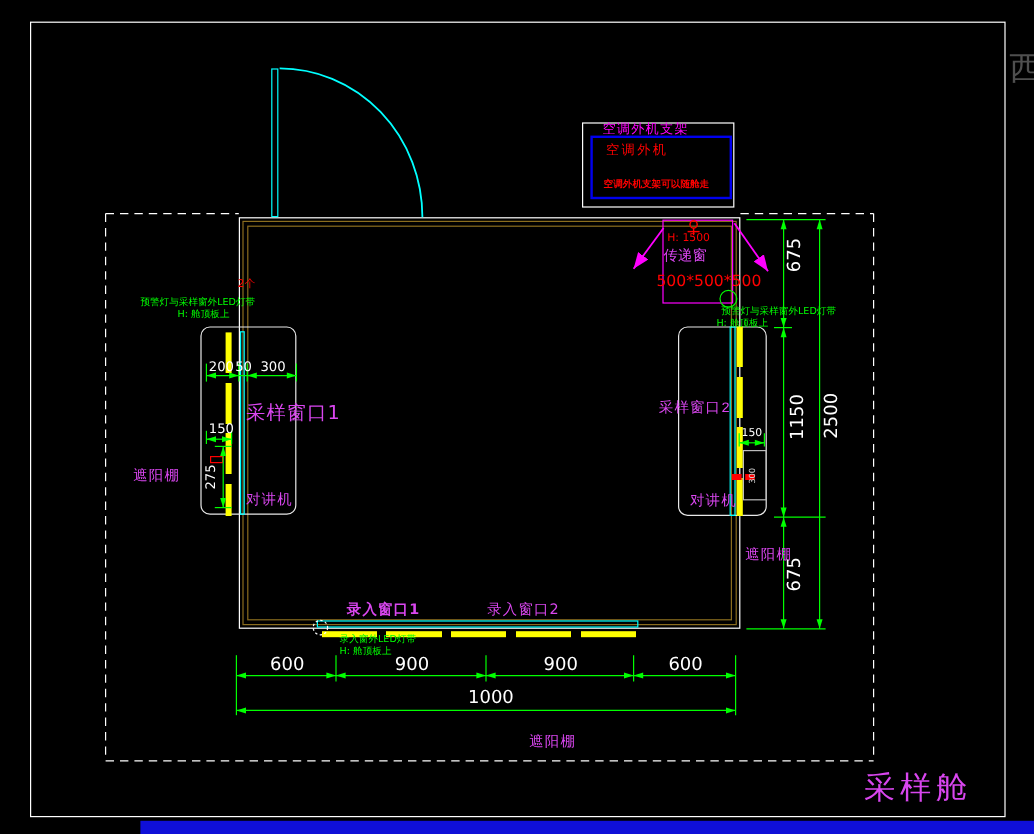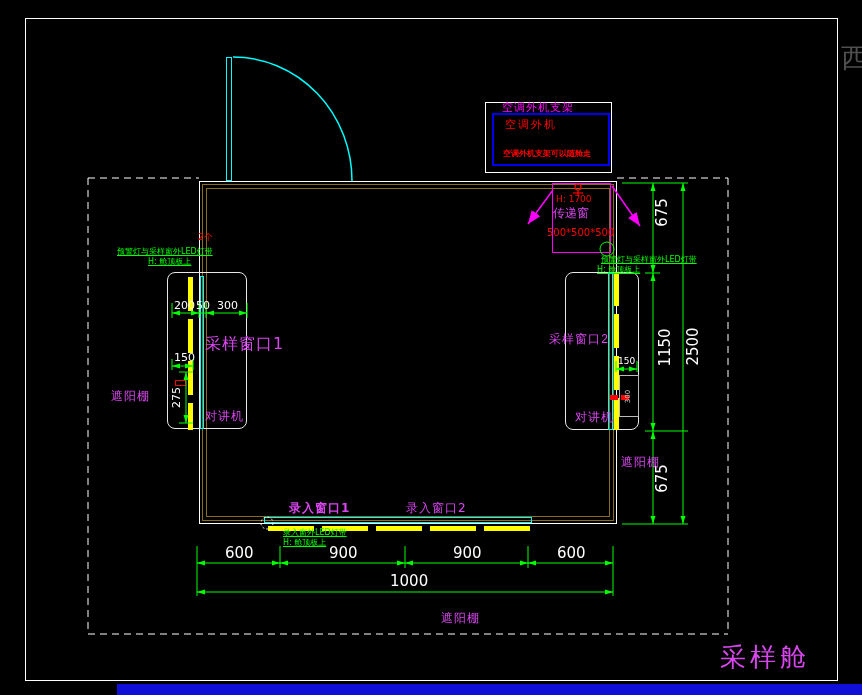--- a/index.html
+++ b/index.html
@@ -4,21 +4,21 @@
 <style>
   html,body{margin:0;padding:0;background:#000;}
   #stage{position:relative;width:862px;height:695px;background:#000;overflow:hidden;
          font-family:"DejaVu Sans",sans-serif;}
   .t{position:absolute;white-space:nowrap;line-height:1;}
   .box{position:absolute;box-sizing:border-box;}
   .g{color:#00ff00}.r{color:#ff0000}.w{color:#d946ef}.m{color:#ff00ff}.gy{color:#4f4f4f}
   .vt{transform:rotate(-90deg);text-align:center;}
   .dim{font-size:15px;color:#fff;}
   .dimS{font-size:11px;color:#fff;}
-  .note{font-size:8px;text-decoration:underline;}
+  .note{font-size:8px;}
   svg{position:absolute;left:0;top:0;}
 </style>
 </head>
 <body>
 
 <div id="stage">
 
   <div class="box" style="left:25px;top:18px;width:813px;height:663px;border:1px solid #ffffff;"></div>
   <div class="t gy" style="left:841px;top:44px;font-size:27px;">西</div>
   <div class="box" style="left:117px;top:684px;width:745px;height:11px;background:#0f0fd8;"></div>
@@ -29,23 +29,23 @@
 
   <div class="box" style="left:226px;top:57px;width:6px;height:124px;border:1px solid #00ffff;"></div>
 
   <div class="box" style="left:485px;top:102px;width:127px;height:71px;border:1px solid #ffffff;"></div>
   <div class="box" style="left:492px;top:113px;width:118px;height:53px;border:2px solid #0000ee;"></div>
   <div class="t m" style="left:502px;top:102px;font-size:11px;letter-spacing:1px;">空调外机支架</div>
   <div class="t r" style="left:505px;top:119px;font-size:11px;letter-spacing:2px;">空调外机</div>
   <div class="t r" style="left:503px;top:150px;font-size:8px;font-weight:bold;">空调外机支架可以随舱走</div>
 
   <div class="box" style="left:552px;top:183px;width:59px;height:70px;border:1px solid #ff00ff;"></div>
-  <div class="t r" style="left:556px;top:195px;font-size:9px;">H: 1700</div>
+  <div class="t r" style="left:556px;top:195px;font-size:9px;">H: 1500</div>
   <div class="t w" style="left:553px;top:207px;font-size:12px;">传递窗</div>
-  <div class="t r" style="left:547px;top:228px;font-size:10px;">500*500*500</div>
+  <div class="t r" style="left:547px;top:228px;font-size:13px;">500*500*500</div>
 
   <div class="box" style="left:167px;top:272px;width:80px;height:157px;border:1px solid #e8e8e8;border-radius:8px;"></div>
   <div class="box" style="left:200px;top:276px;width:4px;height:153px;border:1px solid #00ffff;"></div>
   <div class="box" style="left:188px;top:277px;width:5px;height:153px;background:repeating-linear-gradient(180deg,#ffff00 0 34px,transparent 34px 42px);"></div>
   <div class="box" style="left:175px;top:380px;width:11px;height:6px;border:1px solid #ff0000;"></div>
 
   <div class="box" style="left:565px;top:272px;width:74px;height:158px;border:1px solid #e8e8e8;border-radius:8px;"></div>
   <div class="box" style="left:608px;top:272px;width:5px;height:158px;border:1px solid #00ffff;"></div>
   <div class="box" style="left:614px;top:272px;width:5px;height:158px;background:repeating-linear-gradient(180deg,#ffff00 0 34px,transparent 34px 42px);"></div>
   <div class="box" style="left:619px;top:375px;width:20px;height:42px;border:1px solid #bbbbbb;"></div>

